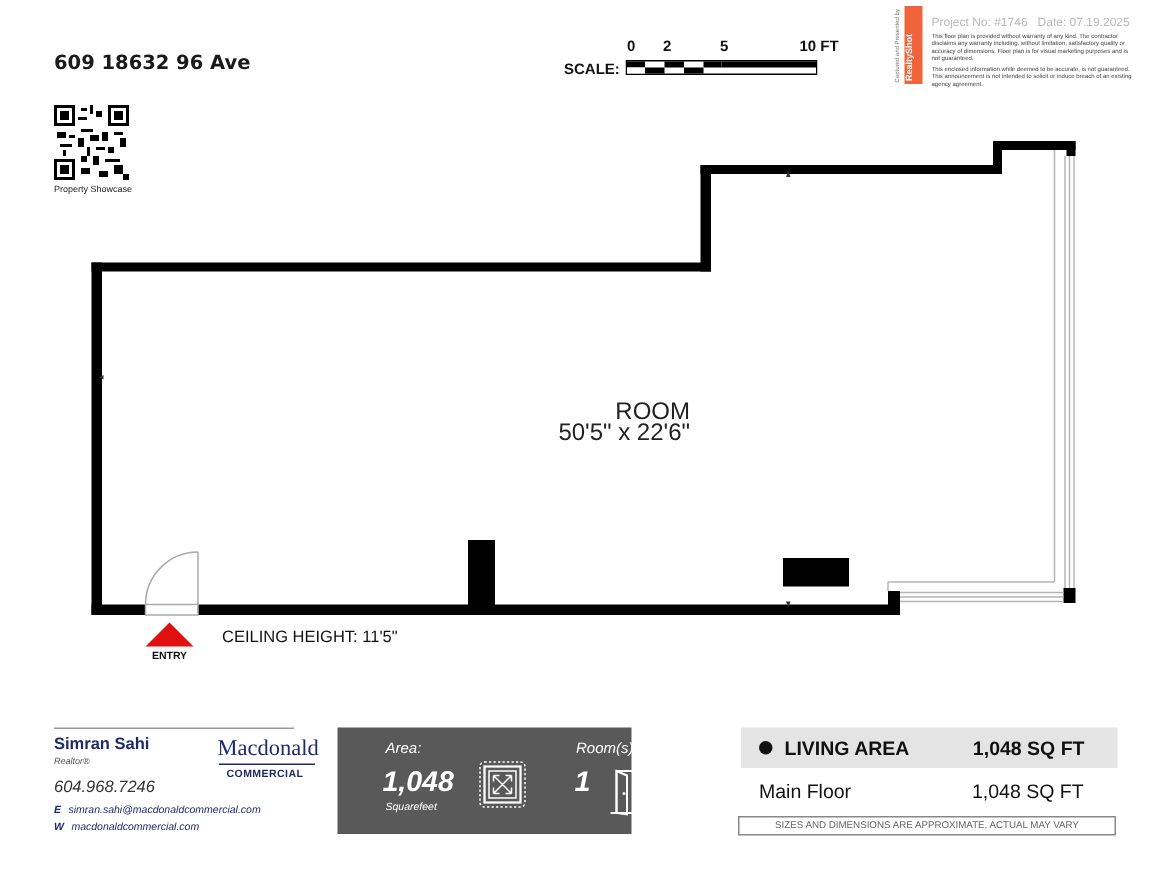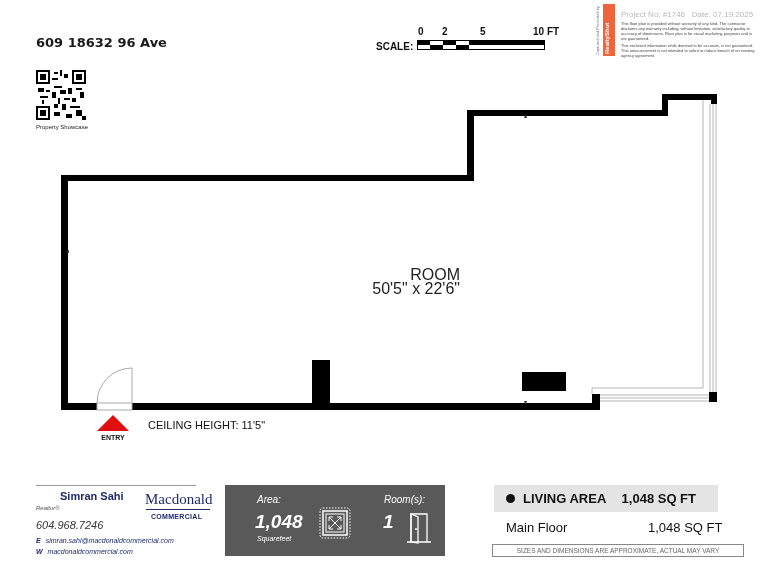--- a/index.html
+++ b/index.html
@@ -32,37 +32,37 @@
   .plan { left: 0; top: 0; width: 777px; height: 470px; }
   .room-label { left: 300px; top: 268px; width: 160px; text-align: right; font-size: 16px; line-height: 14px; color: #222; }
 
   .entry-arrow { left: 97px; top: 415px; width: 0; height: 0; border-left: 16px solid transparent; border-right: 16px solid transparent; border-bottom: 16px solid #e01010; }
   .entry-label { left: 96px; top: 434px; width: 34px; text-align: center; font-size: 7px; font-weight: bold; }
   .floor-info { left: 148px; top: 418px; font-size: 11px; line-height: 15px; color: #111; }
   .floor-info .b { font-weight: bold; }
 
   
   .agent-line { left: 36px; top: 485px; width: 160px; height: 1px; background: #999; }
-  .agent-name { left: 36px; top: 490px; font-size: 11px; font-weight: bold; color: #1e2a6a; margin-left: 24px; }
+  .agent-name { left: 36px; top: 490px; font-size: 11px; font-weight: bold; color: #1e2a6a; }
   .agent-title { left: 36px; top: 505px; font-size: 6px; font-style: italic; color: #555; }
   .agent-phone { left: 36px; top: 519px; font-size: 11px; font-style: italic; color: #333; }
   .agent-email, .agent-web { left: 36px; font-size: 7px; font-style: italic; color: #1e2a6a; }
   .agent-email { top: 537px; }
   .agent-web { top: 548px; }
   .agent-email b, .agent-web b { margin-right: 5px; }
   .logo-name { left: 145px; top: 491px; font-family: "Liberation Serif", serif; font-size: 15px; color: #1e2a6a; }
   .logo-line { left: 146px; top: 509px; width: 64px; height: 1px; background: #1e2a6a; }
   .logo-sub { left: 151px; top: 513px; font-size: 7px; font-weight: bold; color: #1e2a6a; letter-spacing: 0.3px; }
 
-  .stats { left: 225px; top: 485px; width: 220px; height: 71px; background: #595959; color: #fff; }
+  .stats { left: 225px; top: 485px; width: 196px; height: 71px; background: #595959; color: #fff; }
   .stats .lbl { position: absolute; font-size: 10px; font-style: italic; }
   .stats .big { position: absolute; font-size: 19px; font-weight: bold; font-style: italic; }
   .stats .sm { position: absolute; font-size: 7px; font-style: italic; }
 
-  .la-head { left: 494px; top: 485px; width: 224px; height: 27px; background: #e4e4e4; }
+  .la-head { left: 494px; top: 485px; width: 251px; height: 27px; background: #e4e4e4; }
   .la-dot { position: absolute; left: 12px; top: 9px; width: 9px; height: 9px; border-radius: 50%; background: #111; }
   .la-title { position: absolute; left: 29px; top: 6px; font-size: 13px; font-weight: bold; }
   .la-val { position: absolute; right: 22px; top: 6px; font-size: 13px; font-weight: bold; }
   .mf-label { left: 506px; top: 520px; font-size: 13px; }
   .mf-val { left: 648px; top: 520px; font-size: 13px; }
   .note { left: 492px; top: 544px; width: 250px; height: 11px; border: 1px solid #888; font-size: 6.5px; line-height: 11px; color: #666; text-align: center; white-space: nowrap; }
 </style>
 </head>
 <body>
 

